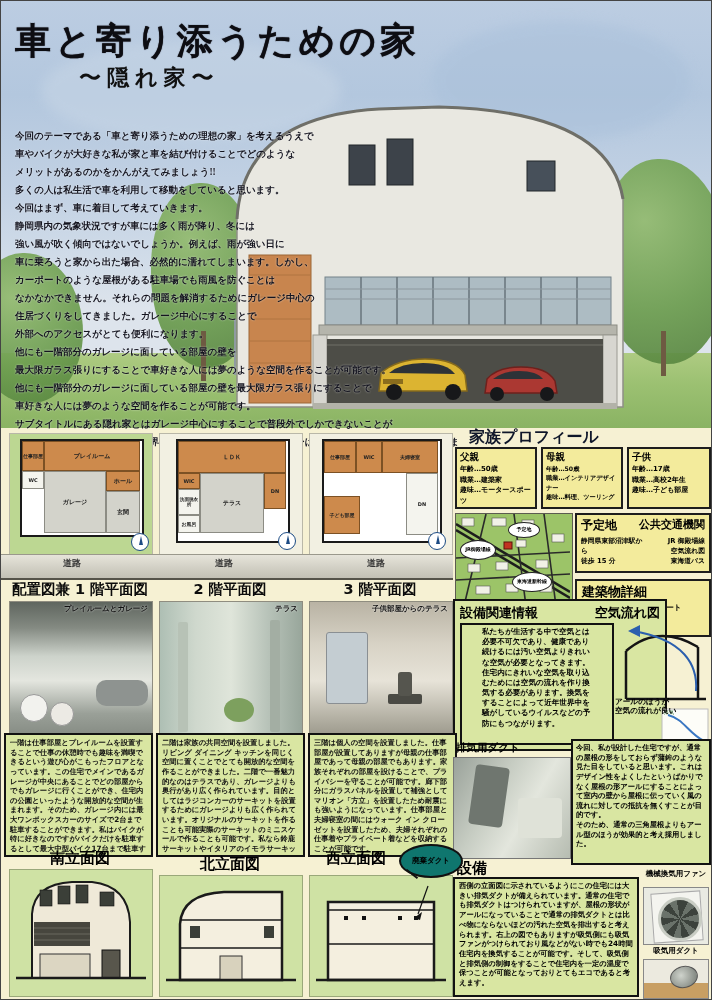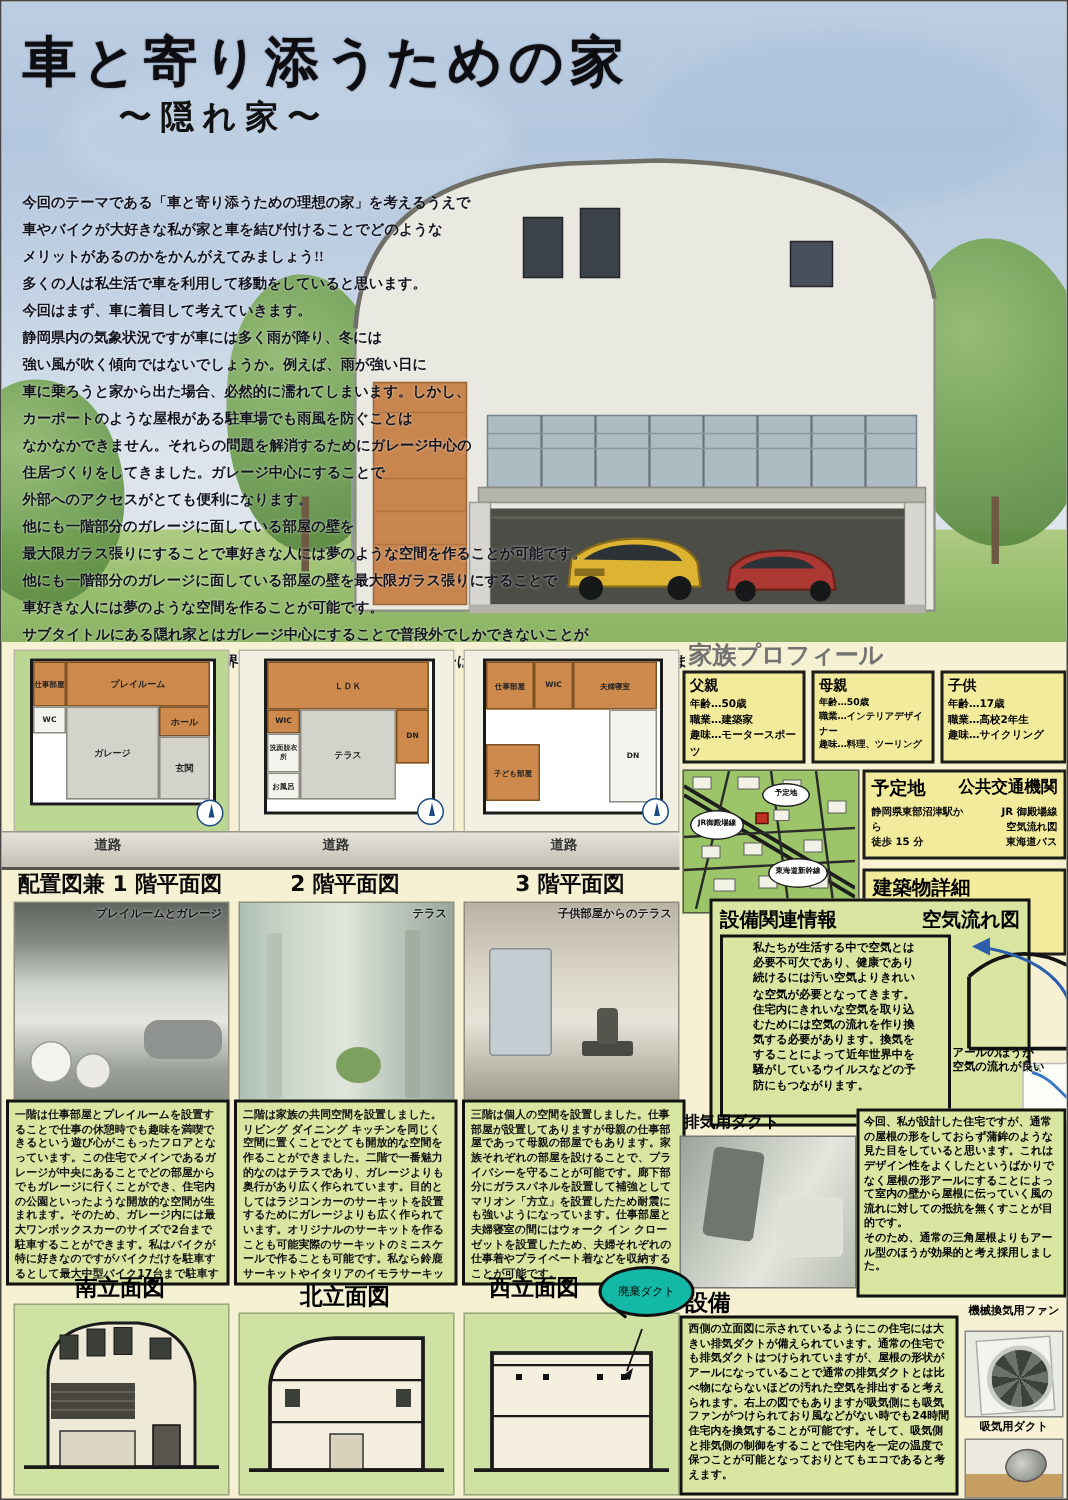--- a/index.html
+++ b/index.html
@@ -35,21 +35,21 @@
   .r-wh{background:#f4f4ee;border:1px solid #8c8c84;}
   .compass{position:absolute;width:16px;height:16px;border:1.5px solid #1c4b84;border-radius:50%;background:#fff;}
   .compass:after{content:"";position:absolute;left:6.5px;top:2px;width:0;height:0;
     border-left:2.5px solid transparent;border-right:2.5px solid transparent;border-bottom:9px solid #1c4b84;}
   #road-strip{position:absolute;left:0;top:553px;width:452px;height:23px;
     background:linear-gradient(180deg,#e6e4da 0%,#d2d0c5 55%,#c2c0b5 100%);border-top:1px solid #9a988c;border-bottom:2px solid #55534a;}
   .road-label{position:absolute;top:556px;font-size:9px;font-weight:bold;color:#333;}
   .plan-cap{position:absolute;top:579px;width:142px;text-align:center;font-size:14.5px;font-weight:bold;color:#0c0c0c;}
 
   
-  #family-title{position:absolute;left:458px;top:426px;font-size:16px;font-weight:bold;color:#737373;}
+  #family-title{position:absolute;left:468px;top:426px;font-size:16px;font-weight:bold;color:#0f172a;}
   .member{position:absolute;top:446px;width:82px;height:62px;background:#f3eb9c;border:2px solid #1d1d1d;box-sizing:border-box;padding:2px 3px;}
   .member .role{font-size:9.5px;font-weight:bold;}
   .member .lines{font-size:7px;font-weight:bold;line-height:1.5;}
   #map{position:absolute;left:454px;top:512px;width:116px;height:94px;border:1px solid #5c5c50;background:#9cc468;}
   .map-balloon{position:absolute;background:#fff;border:1px solid #222;border-radius:50%;
     font-size:5px;font-weight:bold;display:flex;align-items:center;justify-content:center;text-align:center;line-height:1.1;}
   #site-box{position:absolute;left:574px;top:512px;width:136px;height:60px;background:#f3eb9c;border:2px solid #1d1d1d;box-sizing:border-box;padding:2px 4px;}
   #site-box .hdr{display:flex;justify-content:space-between;font-weight:bold;}
   #site-box .hdr .h1{font-size:12px;}
   #site-box .hdr .h2{font-size:11px;}
@@ -62,38 +62,38 @@
   .photo{position:absolute;top:600px;width:142px;height:143px;border:1px solid #8f8d80;overflow:hidden;}
   .photo .cap{position:absolute;top:2px;right:4px;font-size:7.5px;font-weight:bold;color:#111;text-shadow:0 0 2px rgba(255,255,255,.8);z-index:3;}
   #photo-1{left:8px;background:linear-gradient(180deg,#5f665f 0%,#848a82 18%,#cdd3cb 38%,#e4e6df 55%,#9aa098 78%,#7d837b 100%);}
   #photo-2{left:158px;background:linear-gradient(90deg,#aebfb4 0%,#cfd8cd 25%,#dfe5da 50%,#b9c4ba 75%,#98a69b 100%);}
   #photo-3{left:308px;background:linear-gradient(180deg,#b9b3a4 0%,#d8d3c6 30%,#e7e3d8 55%,#aca99c 85%,#8f8c80 100%);}
   .blob{position:absolute;border-radius:50%;}
 
   
   .gbox{background:#d9e6a2;border:2px solid #121212;box-sizing:border-box;}
   .floor-text{position:absolute;top:732px;width:149px;height:124px;padding:3px 4px;font-size:7.3px;font-weight:bold;line-height:1.32;color:#111;overflow:hidden;}
-  #equip-box{position:absolute;left:452px;top:598px;width:214px;height:152px;padding:3px 5px;margin-left:20px;}
+  #equip-box{position:absolute;left:452px;top:598px;width:214px;height:152px;padding:3px 5px;}
   #equip-box .titles{display:flex;justify-content:space-between;font-weight:bold;font-size:13px;}
   #equip-inner{position:absolute;left:5px;top:22px;width:154px;height:122px;border:2px solid #121212;padding:2px 20px;
     font-size:7.6px;font-weight:bold;line-height:1.34;box-sizing:border-box;overflow:hidden;}
   #airflow{position:absolute;left:163px;top:20px;width:92px;height:128px;}
   #airflow-cap{position:absolute;left:160px;top:96px;width:70px;font-size:7.6px;font-weight:bold;line-height:1.2;}
 
   
   #exhaust-label{position:absolute;left:455px;top:740px;width:115px;font-size:10.5px;font-weight:bold;}
   #exhaust-photo{position:absolute;left:452px;top:756px;width:116px;height:100px;border:1px solid #777;
     background:linear-gradient(120deg,#9aa29a 0%,#c6ccc2 35%,#e3e6dd 60%,#b6bcb1 100%);}
   #exhaust-box{position:absolute;left:570px;top:738px;width:140px;height:126px;padding:2px 3px;font-size:7.3px;font-weight:bold;line-height:1.32;overflow:hidden;}
 
   
   .elev-cap{position:absolute;top:848px;font-size:15px;font-weight:bold;text-align:center;}
   .elev{position:absolute;top:868px;width:142px;height:126px;background:#cfe2a4;border:1px solid #9aa87a;}
-  #balloon{position:absolute;left:398px;top:843px;width:60px;height:30px;background:#14b8a6;border:2px solid #111;border-radius:50%;
-    display:flex;align-items:center;justify-content:center;font-size:7.5px;font-weight:normal;z-index:4;}
+  #balloon{position:absolute;left:398px;top:843px;width:60px;height:30px;background:#0f766e;border:2px solid #111;border-radius:50%;
+    display:flex;align-items:center;justify-content:center;font-size:7.5px;font-weight:bold;z-index:4;}
   #balloon-tail{position:absolute;left:404px;top:872px;width:14px;height:2px;background:#111;transform:rotate(38deg);z-index:4;}
 
   
   #fac-title{position:absolute;left:456px;top:858px;font-size:15px;font-weight:bold;}
   #fac-box{position:absolute;left:452px;top:876px;width:186px;height:120px;padding:2px 4px;font-size:7.3px;font-weight:bold;line-height:1.33;overflow:hidden;}
   .side-label{position:absolute;font-size:7.5px;font-weight:bold;text-align:center;width:70px;}
   #fan-photo{position:absolute;left:642px;top:886px;width:64px;height:56px;background:#e9eae2;border:1px solid #888;}
   #fan-photo .frame{position:absolute;left:8px;top:4px;width:48px;height:48px;background:#f4f4ef;border:1px solid #aaa;transform:rotate(-4deg);}
   #fan-photo .fan{position:absolute;left:14px;top:9px;width:38px;height:38px;border-radius:50%;
     background:repeating-conic-gradient(#3c423c 0 25deg,#6a726a 25deg 50deg);border:3px solid #c9cdc4;}
@@ -273,21 +273,21 @@
   <div class="member" style="left:540px;">
     <div class="role">母親</div>
     <div class="lines pre" style="font-size:6.2px;">年齢…50歳
 職業…インテリアデザイナー
 趣味…料理、ツーリング</div>
   </div>
   <div class="member" style="left:626px;width:84px;">
     <div class="role">子供</div>
     <div class="lines pre">年齢…17歳
 職業…高校2年生
-趣味…サイクリング</div>
+趣味…子ども部屋</div>
   </div>
 
   <div id="map">
     <svg width="114" height="92" viewBox="0 0 114 92">
       <g stroke="#1d1d1d" stroke-width="2.5" fill="none">
         <line x1="0" y1="10" x2="114" y2="78"></line>
         <line x1="0" y1="16" x2="114" y2="84"></line>
       </g>
       <g stroke="#2a2a2a" stroke-width="1.6" fill="none">
         <line x1="30" y1="0" x2="8" y2="92"></line>

